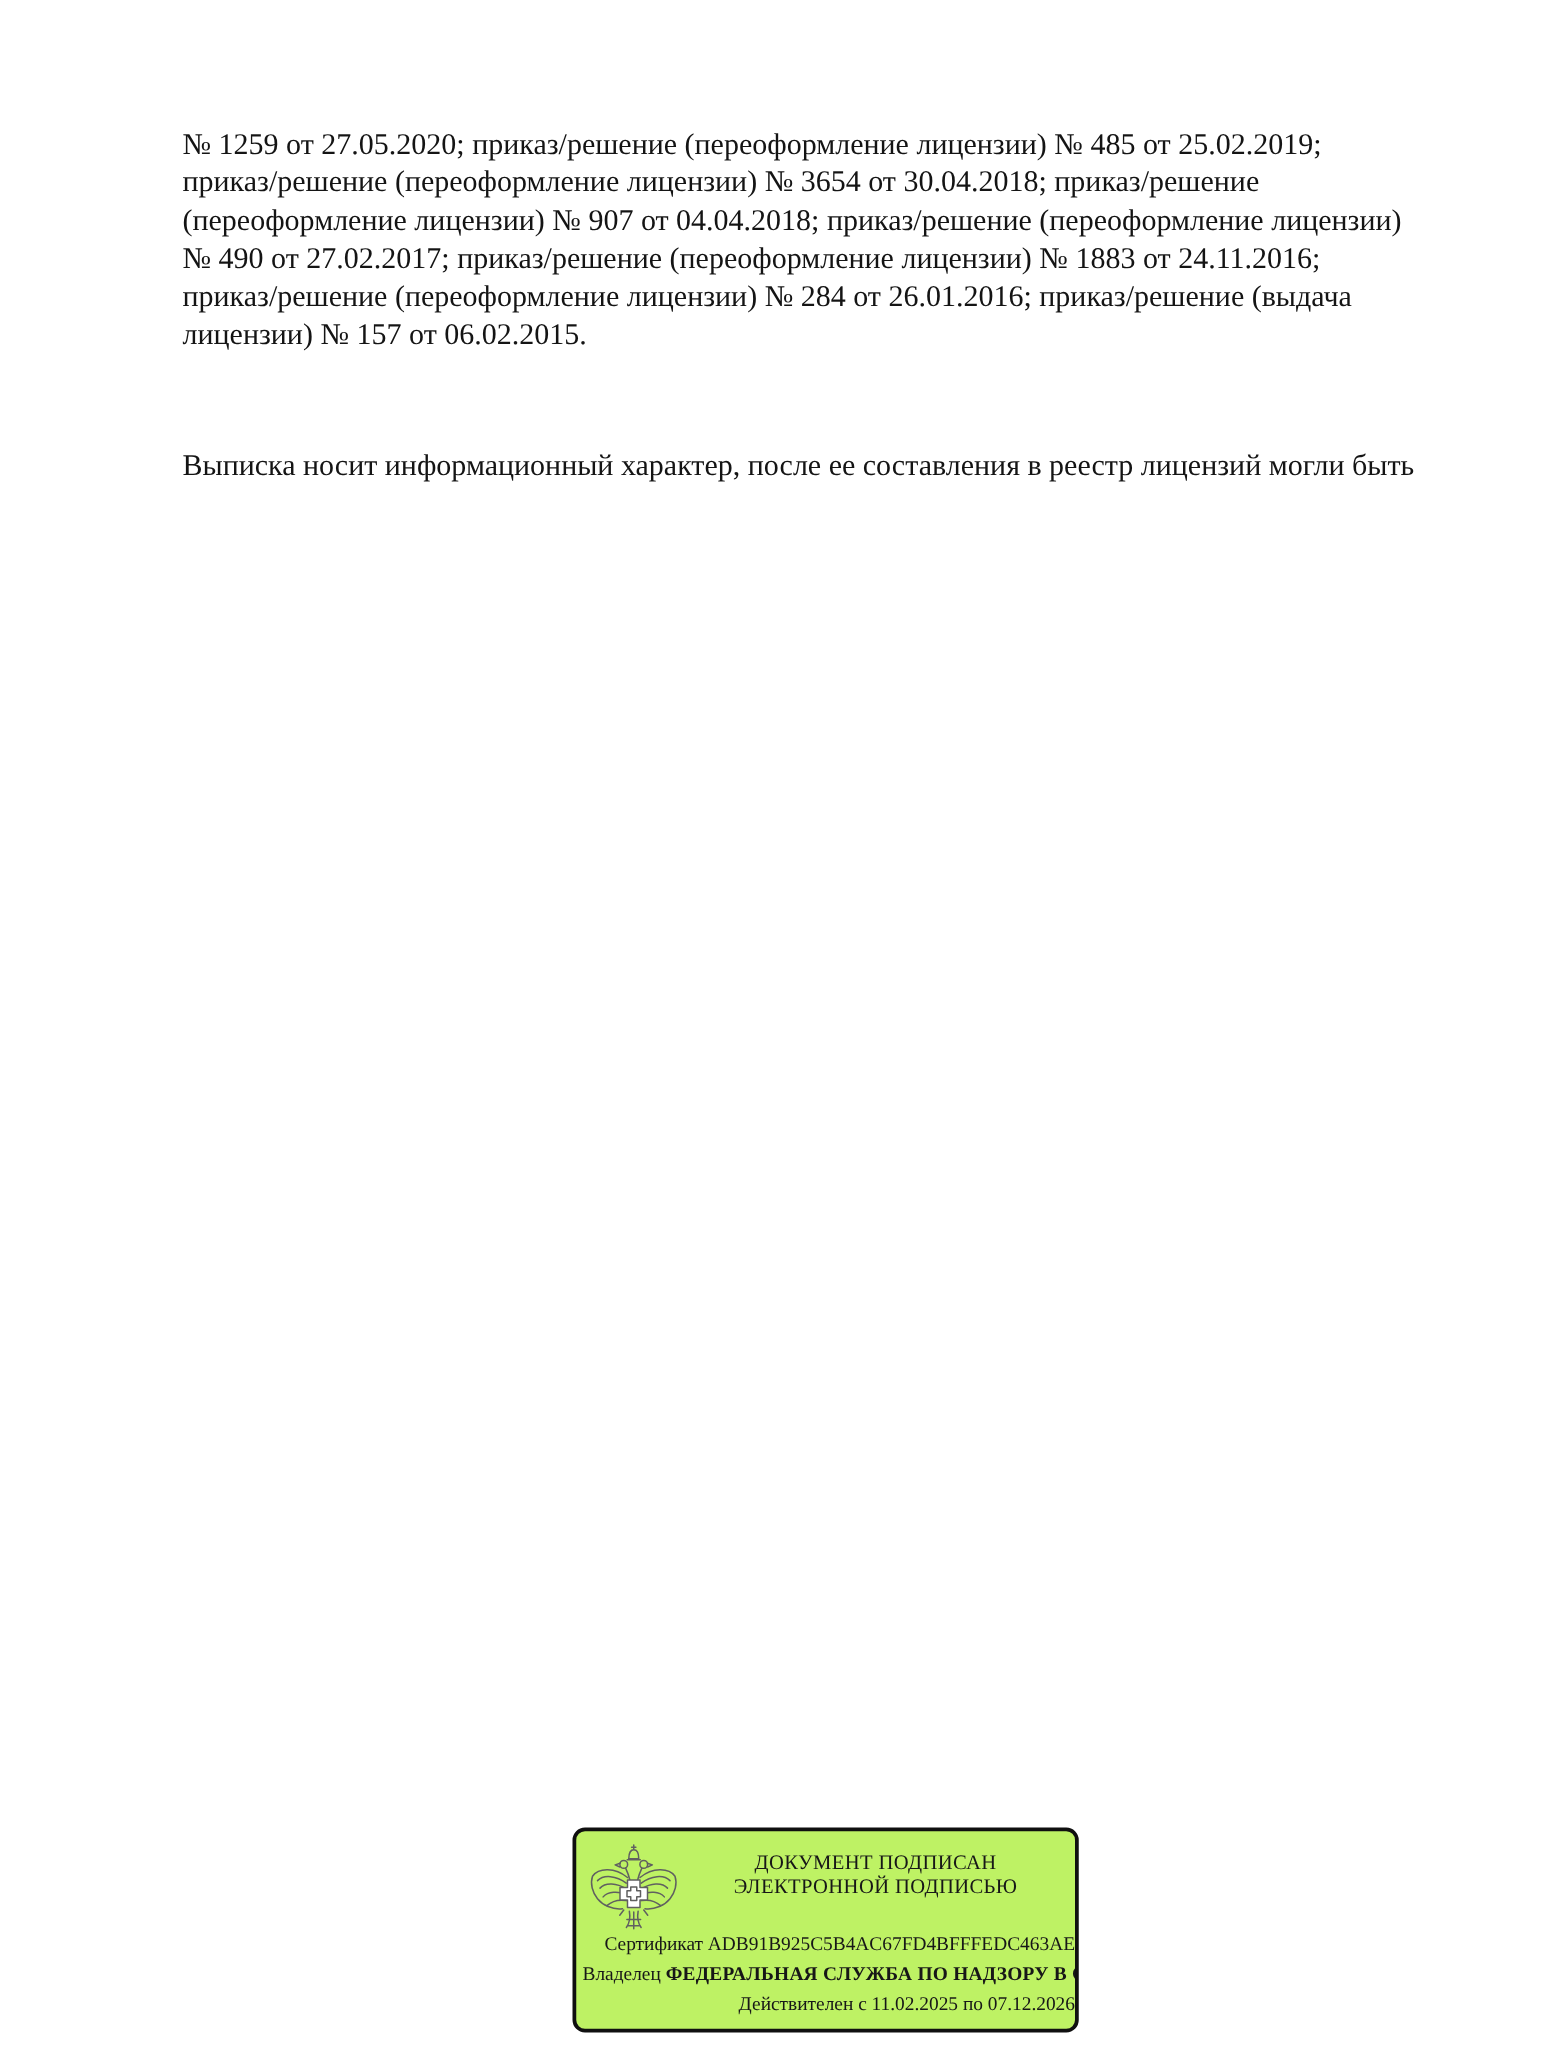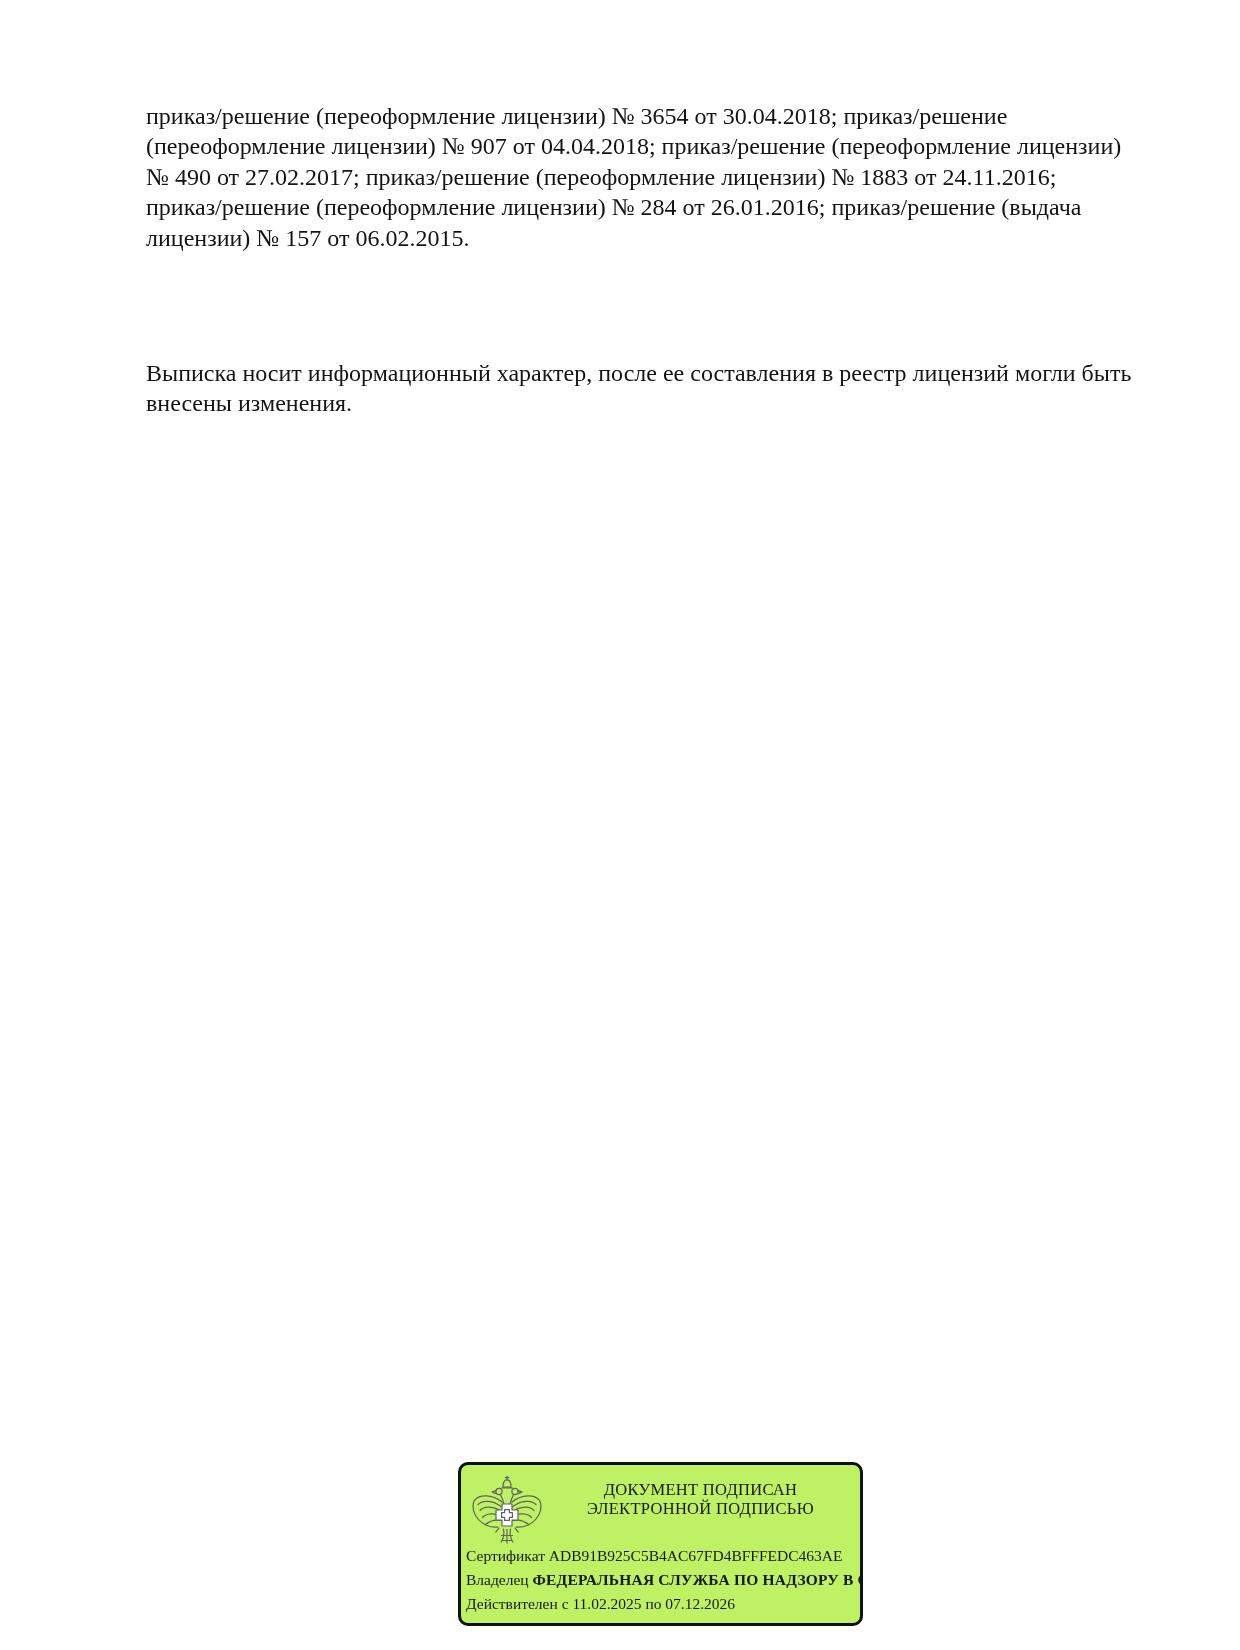--- a/index.html
+++ b/index.html
@@ -64,42 +64,43 @@
     left: 5px;
     right: 0;
     top: 79px;
     font-size: 15.5px;
     line-height: 24px;
     color: #171717;
   }
   .detail-row {
     white-space: nowrap;
     overflow: hidden;
+    text-align: right;
   }
   .owner-value {
     font-weight: bold;
     letter-spacing: 0.2px;
   }
 </style>
 </head>
 <body>
 
 <div class="page">
 
   <div class="para para-orders">
+      <div class="doc-line">№ 1259 от 27.05.2020; приказ/решение (переоформление лицензии) № 485 от 25.02.2019;</div>
       <div class="doc-line">приказ/решение (переоформление лицензии) № 3654 от 30.04.2018; приказ/решение</div>
       <div class="doc-line">(переоформление лицензии) № 907 от 04.04.2018; приказ/решение (переоформление лицензии)</div>
       <div class="doc-line">№ 490 от 27.02.2017; приказ/решение (переоформление лицензии) № 1883 от 24.11.2016;</div>
       <div class="doc-line">приказ/решение (переоформление лицензии) № 284 от 26.01.2016; приказ/решение (выдача</div>
       <div class="doc-line">лицензии) № 157 от 06.02.2015.</div>
     </div>
 
   <div class="para para-disclaimer">
       <div class="doc-line">Выписка носит информационный характер, после ее составления в реестр лицензий могли быть</div>
-      <div class="doc-line">внесены изменения.</div>
     </div>
 
   <div class="stamp">
 
     <svg class="stamp-emblem" viewBox="0 0 72 76" xmlns="http://www.w3.org/2000/svg">
       <g fill="none" stroke="#606060" stroke-width="1.2" stroke-linecap="round" stroke-linejoin="round">
 
         <path d="M36 3 v3.4 M34.3 4.7 h3.4"></path>
         <path d="M32 14 c0 -5 2 -7.2 4 -7.2 c2 0 4 2.2 4 7.2 z"></path>
         <path d="M30.8 14.8 h10.4"></path>

